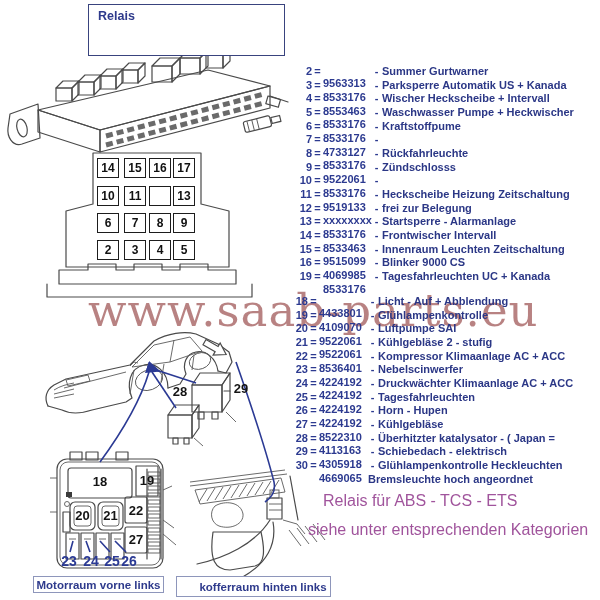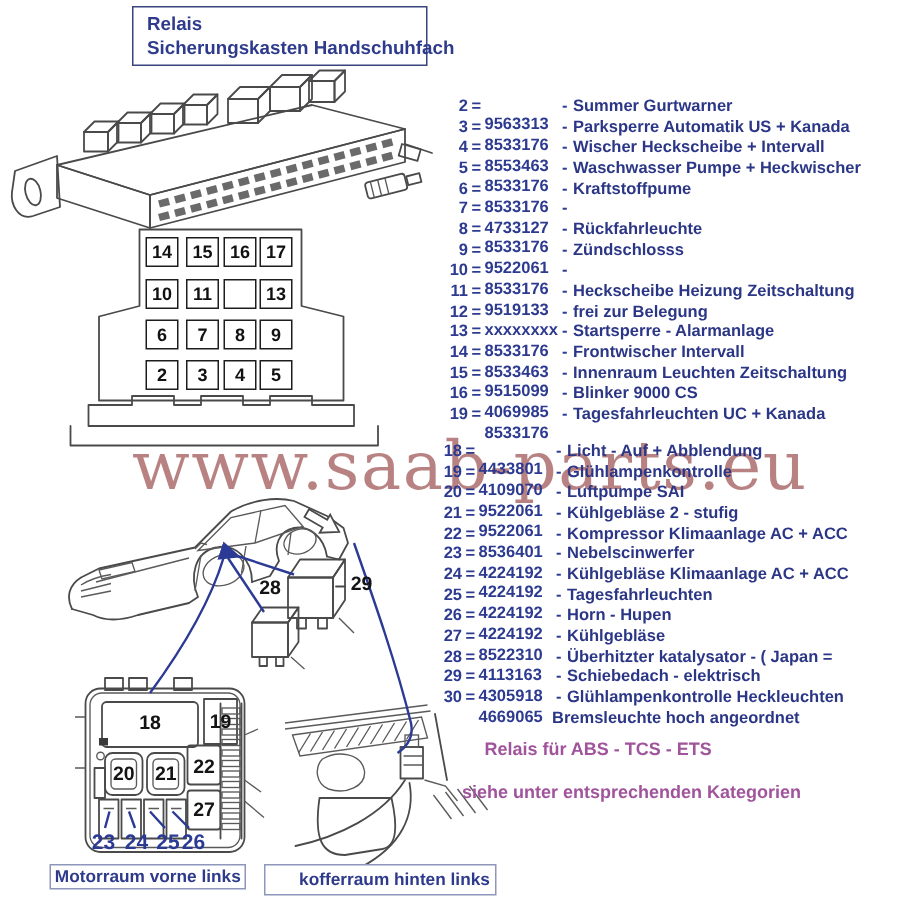--- a/index.html
+++ b/index.html
@@ -1,20 +1,20 @@
 <!DOCTYPE html>
 <html><head>
 <meta charset="utf-8">
 <style>
   html,body{margin:0;padding:0;background:#fff;}
   #stage{position:relative;width:600px;height:600px;background:#fff;overflow:hidden;
          font-family:"Liberation Sans",sans-serif;}
   .abs{position:absolute;}
   
-  #header-box{left:88px;top:4px;width:197px;height:40px;border:1px solid #39437e;
+  #header-box{left:88px;top:4px;width:197px;height:52px;border:1px solid #39437e;
               padding:3px 0 16px 9px;box-sizing:border-box;z-index:3;background:#fff;}
   #header-box div{color:#2e3a8c;font-weight:bold;font-size:12.5px;line-height:16px;white-space:nowrap;}
   
   #watermark{left:88px;top:284px;width:512px;z-index:1;
              font-family:"DejaVu Serif",serif;font-size:45px;color:#7f1d1d;opacity:.55;
              letter-spacing:1px;white-space:nowrap;font-weight:normal;}
   
   .relay-list{z-index:3;}
   #list-glovebox{left:296px;top:64px;width:300px;}
   #list-other{left:292px;top:294px;width:304px;}
@@ -27,21 +27,21 @@
   .rrow.cont .rn,.rrow.cont .req,.rrow.cont .rp,.rrow.cont .rd{visibility:hidden;}
   
   .fuse-cell{position:absolute;width:22px;height:20px;border:1.6px solid #1d1d1d;background:#fff;
              display:flex;align-items:center;justify-content:center;
              font-size:12px;font-weight:bold;color:#111;z-index:3;box-sizing:border-box;}
   
   .ebox-num{position:absolute;z-index:3;text-align:center;font-weight:bold;font-size:13px;color:#141414;}
   .leader-num{position:absolute;z-index:3;text-align:center;font-weight:bold;font-size:14px;color:#2b3a94;}
   .cube-num{position:absolute;z-index:3;text-align:center;font-weight:bold;font-size:13px;color:#141414;}
   
-  .note{position:absolute;z-index:3;color:#a0549c;font-weight:bold;font-size:12px;white-space:nowrap;}
+  .note{position:absolute;z-index:3;color:#a0549c;font-weight:normal;font-size:16px;white-space:nowrap;}
   #note1{left:323px;top:492px;}
   #note2{left:308px;top:521px;}
   
   .caption-box{position:absolute;z-index:3;border:1px solid #8e96bb;background:#fff;
                display:flex;align-items:center;justify-content:center;
                color:#2e3a8c;font-weight:bold;font-size:11.5px;white-space:nowrap;box-sizing:border-box;}
   #caption-engine{left:33px;top:576px;width:131px;height:17px;}
   #caption-trunk{left:176px;top:576px;width:155px;height:21px;padding-left:19px;}
   svg{position:absolute;left:0;top:0;z-index:2;}
   .art{stroke:#4a4a4a;fill:none;stroke-width:1.2;stroke-linejoin:round;stroke-linecap:round;}
@@ -232,21 +232,20 @@
       <path class="blue" d="M196,383 L150,368" marker-end="url(#ah)"></path>
       <path class="blue" d="M176,408 L152,372"></path>
       <path class="blue" d="M149,372 C140,402 122,432 100,462"></path>
       <path class="blue" d="M236,362 C250,402 264,442 274,482 C276,492 271,498 265,502"></path>
       <path class="blue" d="M70,552 L73,541 M90,552 L86,541 M110,552 L100,541 M126,552 L115,541"></path>
     </g>
   </svg>
 
   <div class="abs" id="header-box">
     <div>Relais</div>
-    <div>Sicherungskasten  Handschuhfach</div>
   </div>
 
   <div class="abs" id="panel-cells" style="left:0;top:0;">
       <div class="fuse-cell" style="left: 97px; top: 158px;">14</div>
       <div class="fuse-cell" style="left: 124px; top: 158px;">15</div>
       <div class="fuse-cell" style="left: 149px; top: 158px;">16</div>
       <div class="fuse-cell" style="left: 173px; top: 158px;">17</div>
       <div class="fuse-cell" style="left: 97px; top: 186px;">10</div>
       <div class="fuse-cell" style="left: 124px; top: 186px;">11</div>
       <div class="fuse-cell" style="left: 149px; top: 186px;"></div>
@@ -414,21 +413,21 @@
         <span class="req">=</span>
         <span class="rp">4224192</span>
         <span class="rd">-</span>
         <span class="rdesc">Nebelscinwerfer</span>
       </div>
       <div class="rrow">
         <span class="rn">24</span>
         <span class="req">=</span>
         <span class="rp">4224192</span>
         <span class="rd">-</span>
-        <span class="rdesc">Kühlgebläse Klimaanlage AC + ACC</span>
+        <span class="rdesc">Druckwächter Klimaanlage AC + ACC</span>
       </div>
       <div class="rrow">
         <span class="rn">25</span>
         <span class="req">=</span>
         <span class="rp">4224192</span>
         <span class="rd">-</span>
         <span class="rdesc">Tagesfahrleuchten</span>
       </div>
       <div class="rrow">
         <span class="rn">26</span>

